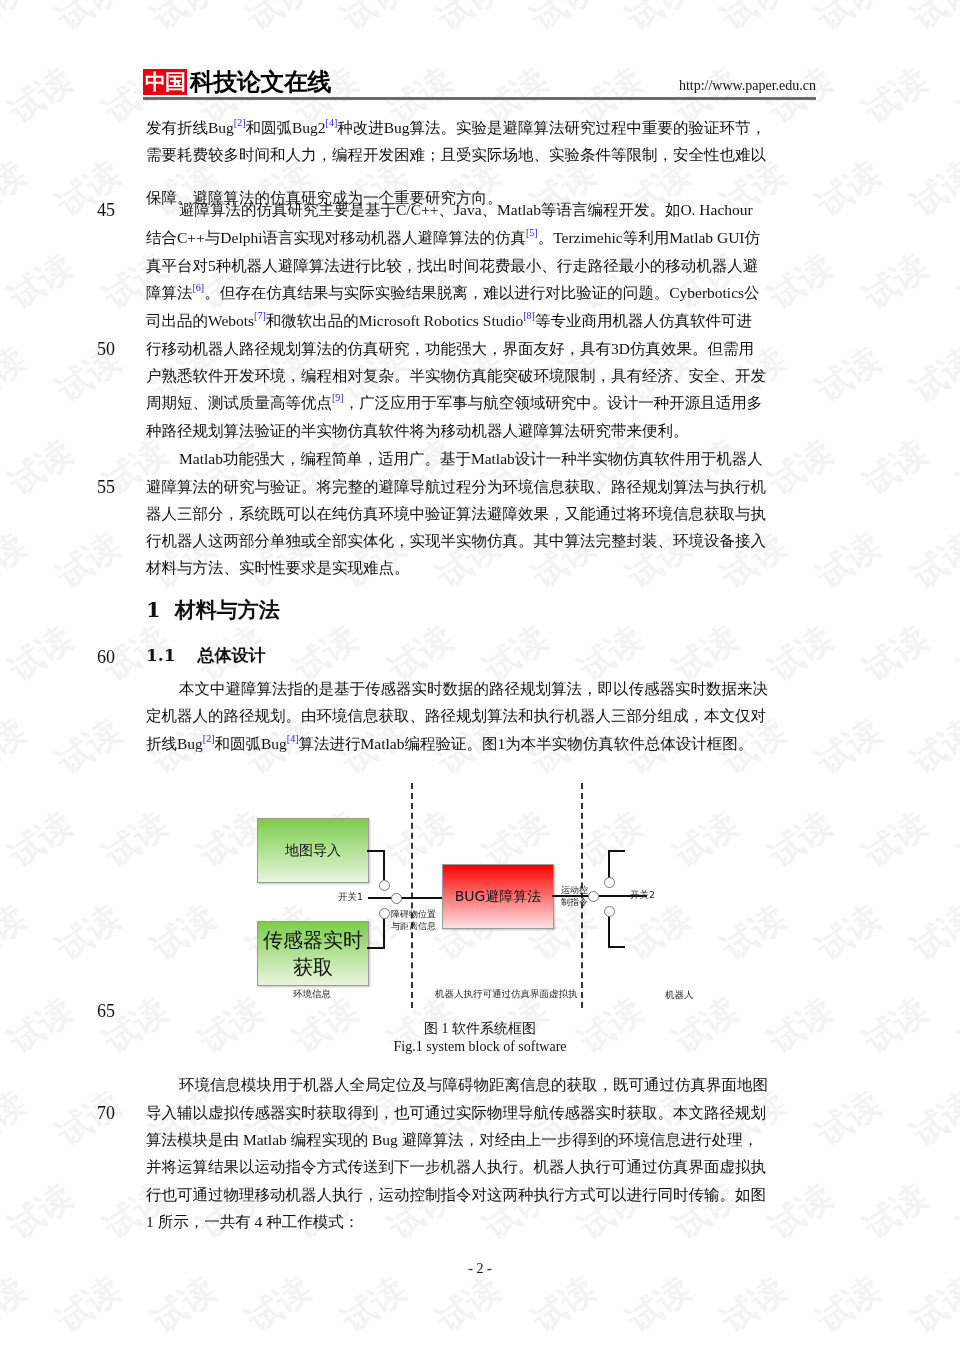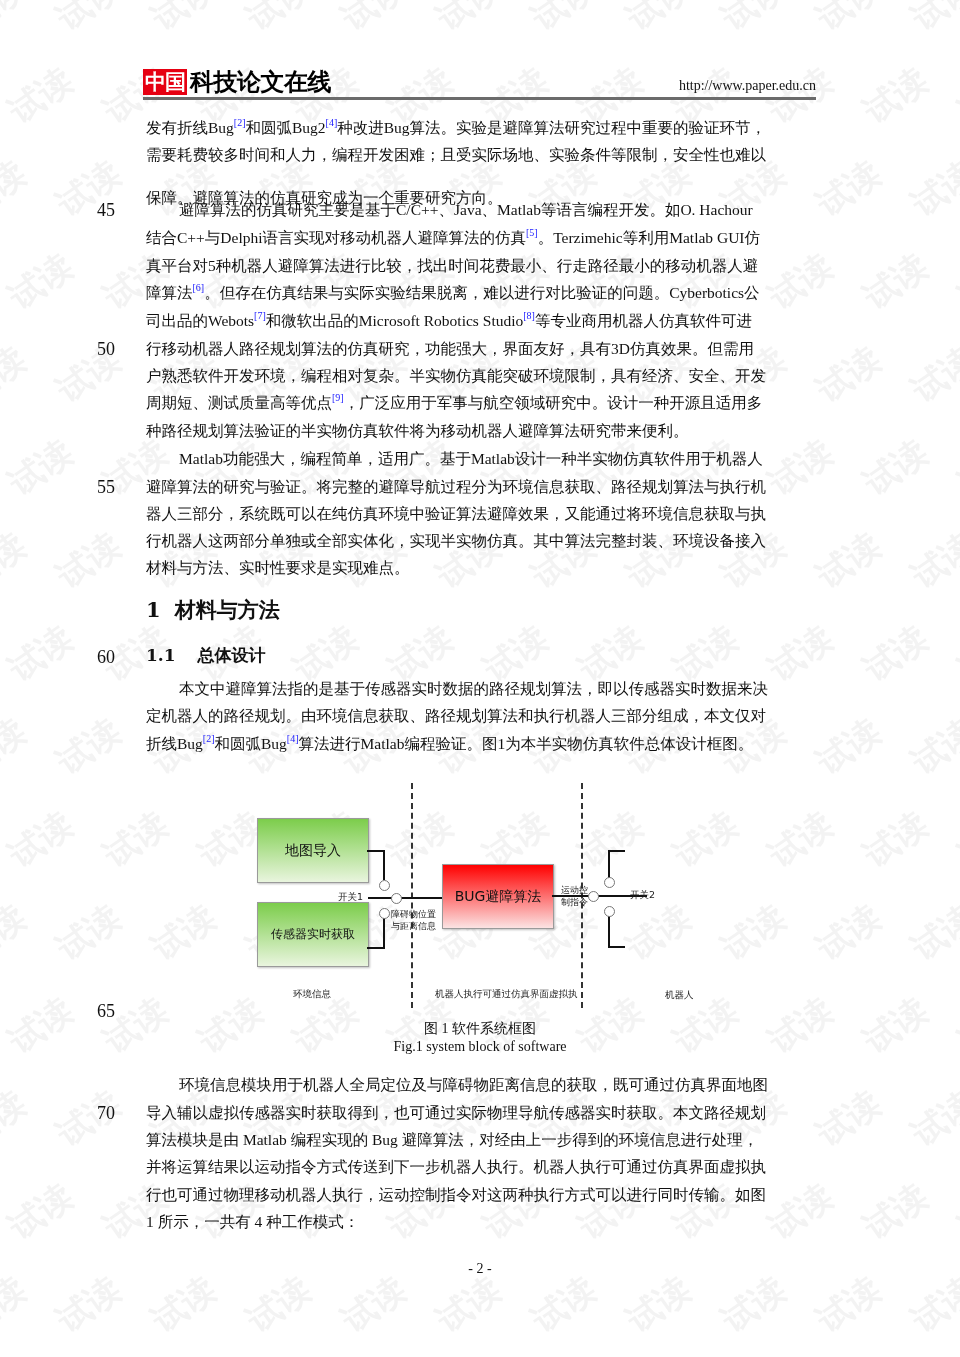--- a/index.html
+++ b/index.html
@@ -289,21 +289,21 @@
   <div class="line" style="top:734px">
     <span>折线Bug</span><sup class="ref">[2]</sup><span>和圆弧Bug</span><sup class="ref">[4]</sup><span>算法进行Matlab编程验证。图1为本半实物仿真软件总体设计框图。</span>
   </div>
 </div>
 
 <div class="fig">
   <div class="dash" style="left:161px"></div>
   <div class="dash" style="left:331px"></div>
 
   <div class="box green" style="left:7px; top:35px; width:110px; height:63px; font-size:14px;">地图导入</div>
-  <div class="box green" style="left:7px; top:119px; width:110px; height:63px; font-size:12px;">传感器实时获取</div>
+  <div class="box green" style="left:7px; top:138px; width:110px; height:63px; font-size:20px;">传感器实时获取</div>
   <div class="box red" style="left:192px; top:81px; width:110px; height:63px; font-size:14px;">BUG避障算法</div>
 
   <div class="wire" style="left:117px; top:67px; width:18px; height:2px;"></div>
   <div class="wire" style="left:133px; top:67px; width:2px; height:30px;"></div>
   <div class="node" style="left:129px; top:97px;"></div>
   <div class="wire" style="left:117px; top:164px; width:18px; height:2px;"></div>
   <div class="wire" style="left:133px; top:135px; width:2px; height:31px;"></div>
   <div class="node" style="left:129px; top:125px;"></div>
   <div class="wire" style="left:118px; top:114px; width:74px; height:2px;"></div>
   <div class="node" style="left:141px; top:110px;"></div>

